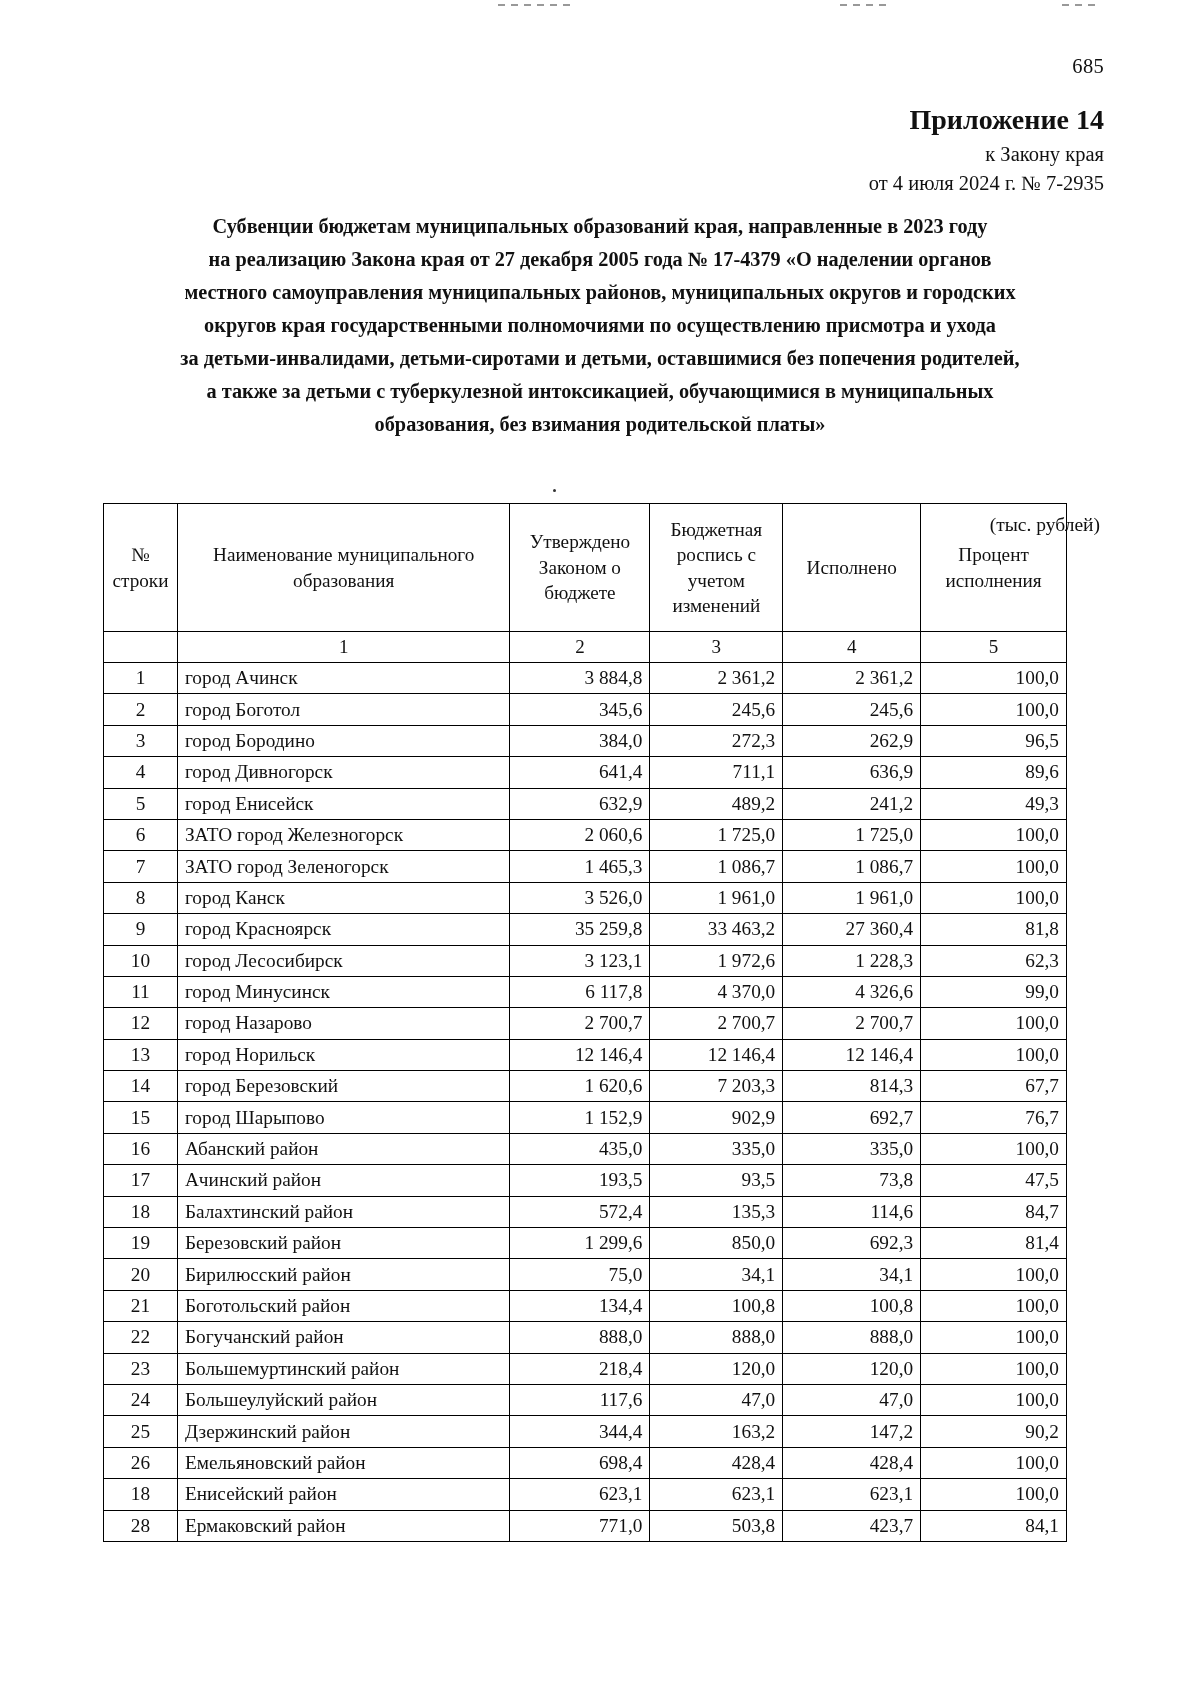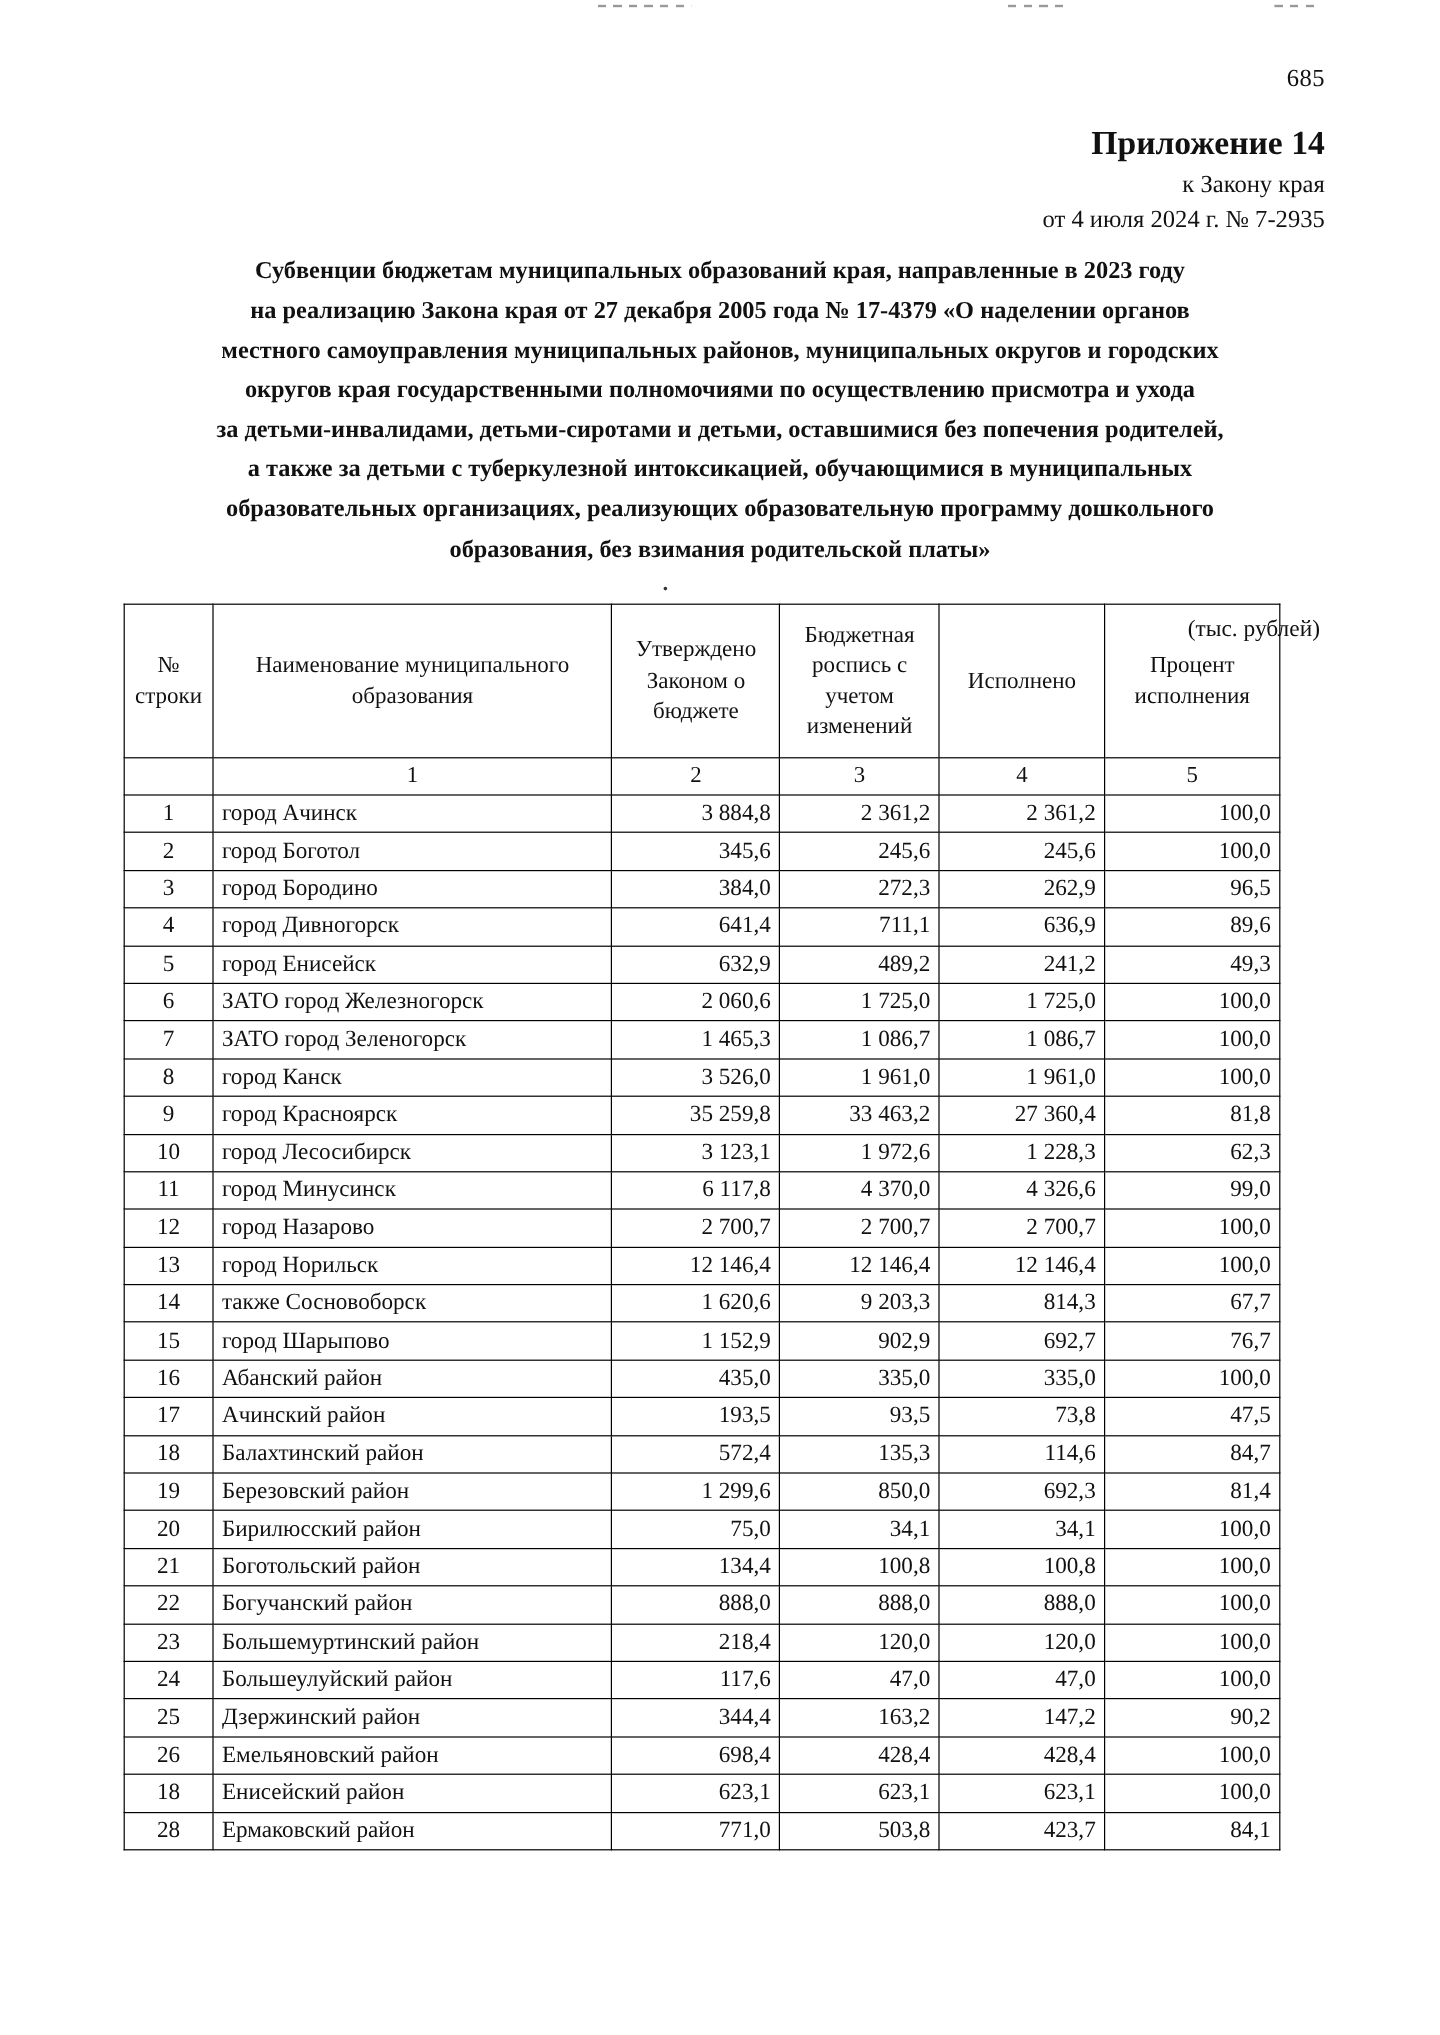--- a/index.html
+++ b/index.html
@@ -151,21 +151,20 @@
     <div>от 4 июля 2024 г. № 7-2935</div>
   </div>
 
   <div class="doc-title">
     <span class="ln">Субвенции бюджетам муниципальных образований края, направленные в 2023 году</span>
     <span class="ln">на реализацию Закона края от 27 декабря 2005 года № 17-4379 «О наделении органов</span>
     <span class="ln">местного самоуправления муниципальных районов, муниципальных округов и городских</span>
     <span class="ln">округов края государственными полномочиями по осуществлению присмотра и ухода</span>
     <span class="ln">за детьми-инвалидами, детьми-сиротами и детьми, оставшимися без попечения родителей,</span>
     <span class="ln">а также за детьми с туберкулезной интоксикацией, обучающимися  в муниципальных</span>
-    <span class="ln">образовательных организациях, реализующих образовательную программу дошкольного</span>
     <span class="ln">образования, без взимания родительской платы»</span>
   </div>
 
   <div class="units">(тыс. рублей)</div>
   <div class="stray-dot"></div>
 
   <table class="main">
     <colgroup>
       <col class="c0">
         <col class="c1">
@@ -312,23 +311,23 @@
         <tr class="data">
           <td class="idx">13</td>
           <td class="name">город Норильск</td>
           <td class="num">12 146,4</td>
           <td class="num">12 146,4</td>
           <td class="num">12 146,4</td>
           <td class="num">100,0</td>
         </tr>
         <tr class="data">
           <td class="idx">14</td>
-          <td class="name">также Сосновоборск</td>
+          <td class="name">город Березовский</td>
           <td class="num">1 620,6</td>
-          <td class="num">9 203,3</td>
+          <td class="num">7 203,3</td>
           <td class="num">814,3</td>
           <td class="num">67,7</td>
         </tr>
         <tr class="data">
           <td class="idx">15</td>
           <td class="name">город Шарыпово</td>
           <td class="num">1 152,9</td>
           <td class="num">902,9</td>
           <td class="num">692,7</td>
           <td class="num">76,7</td>

